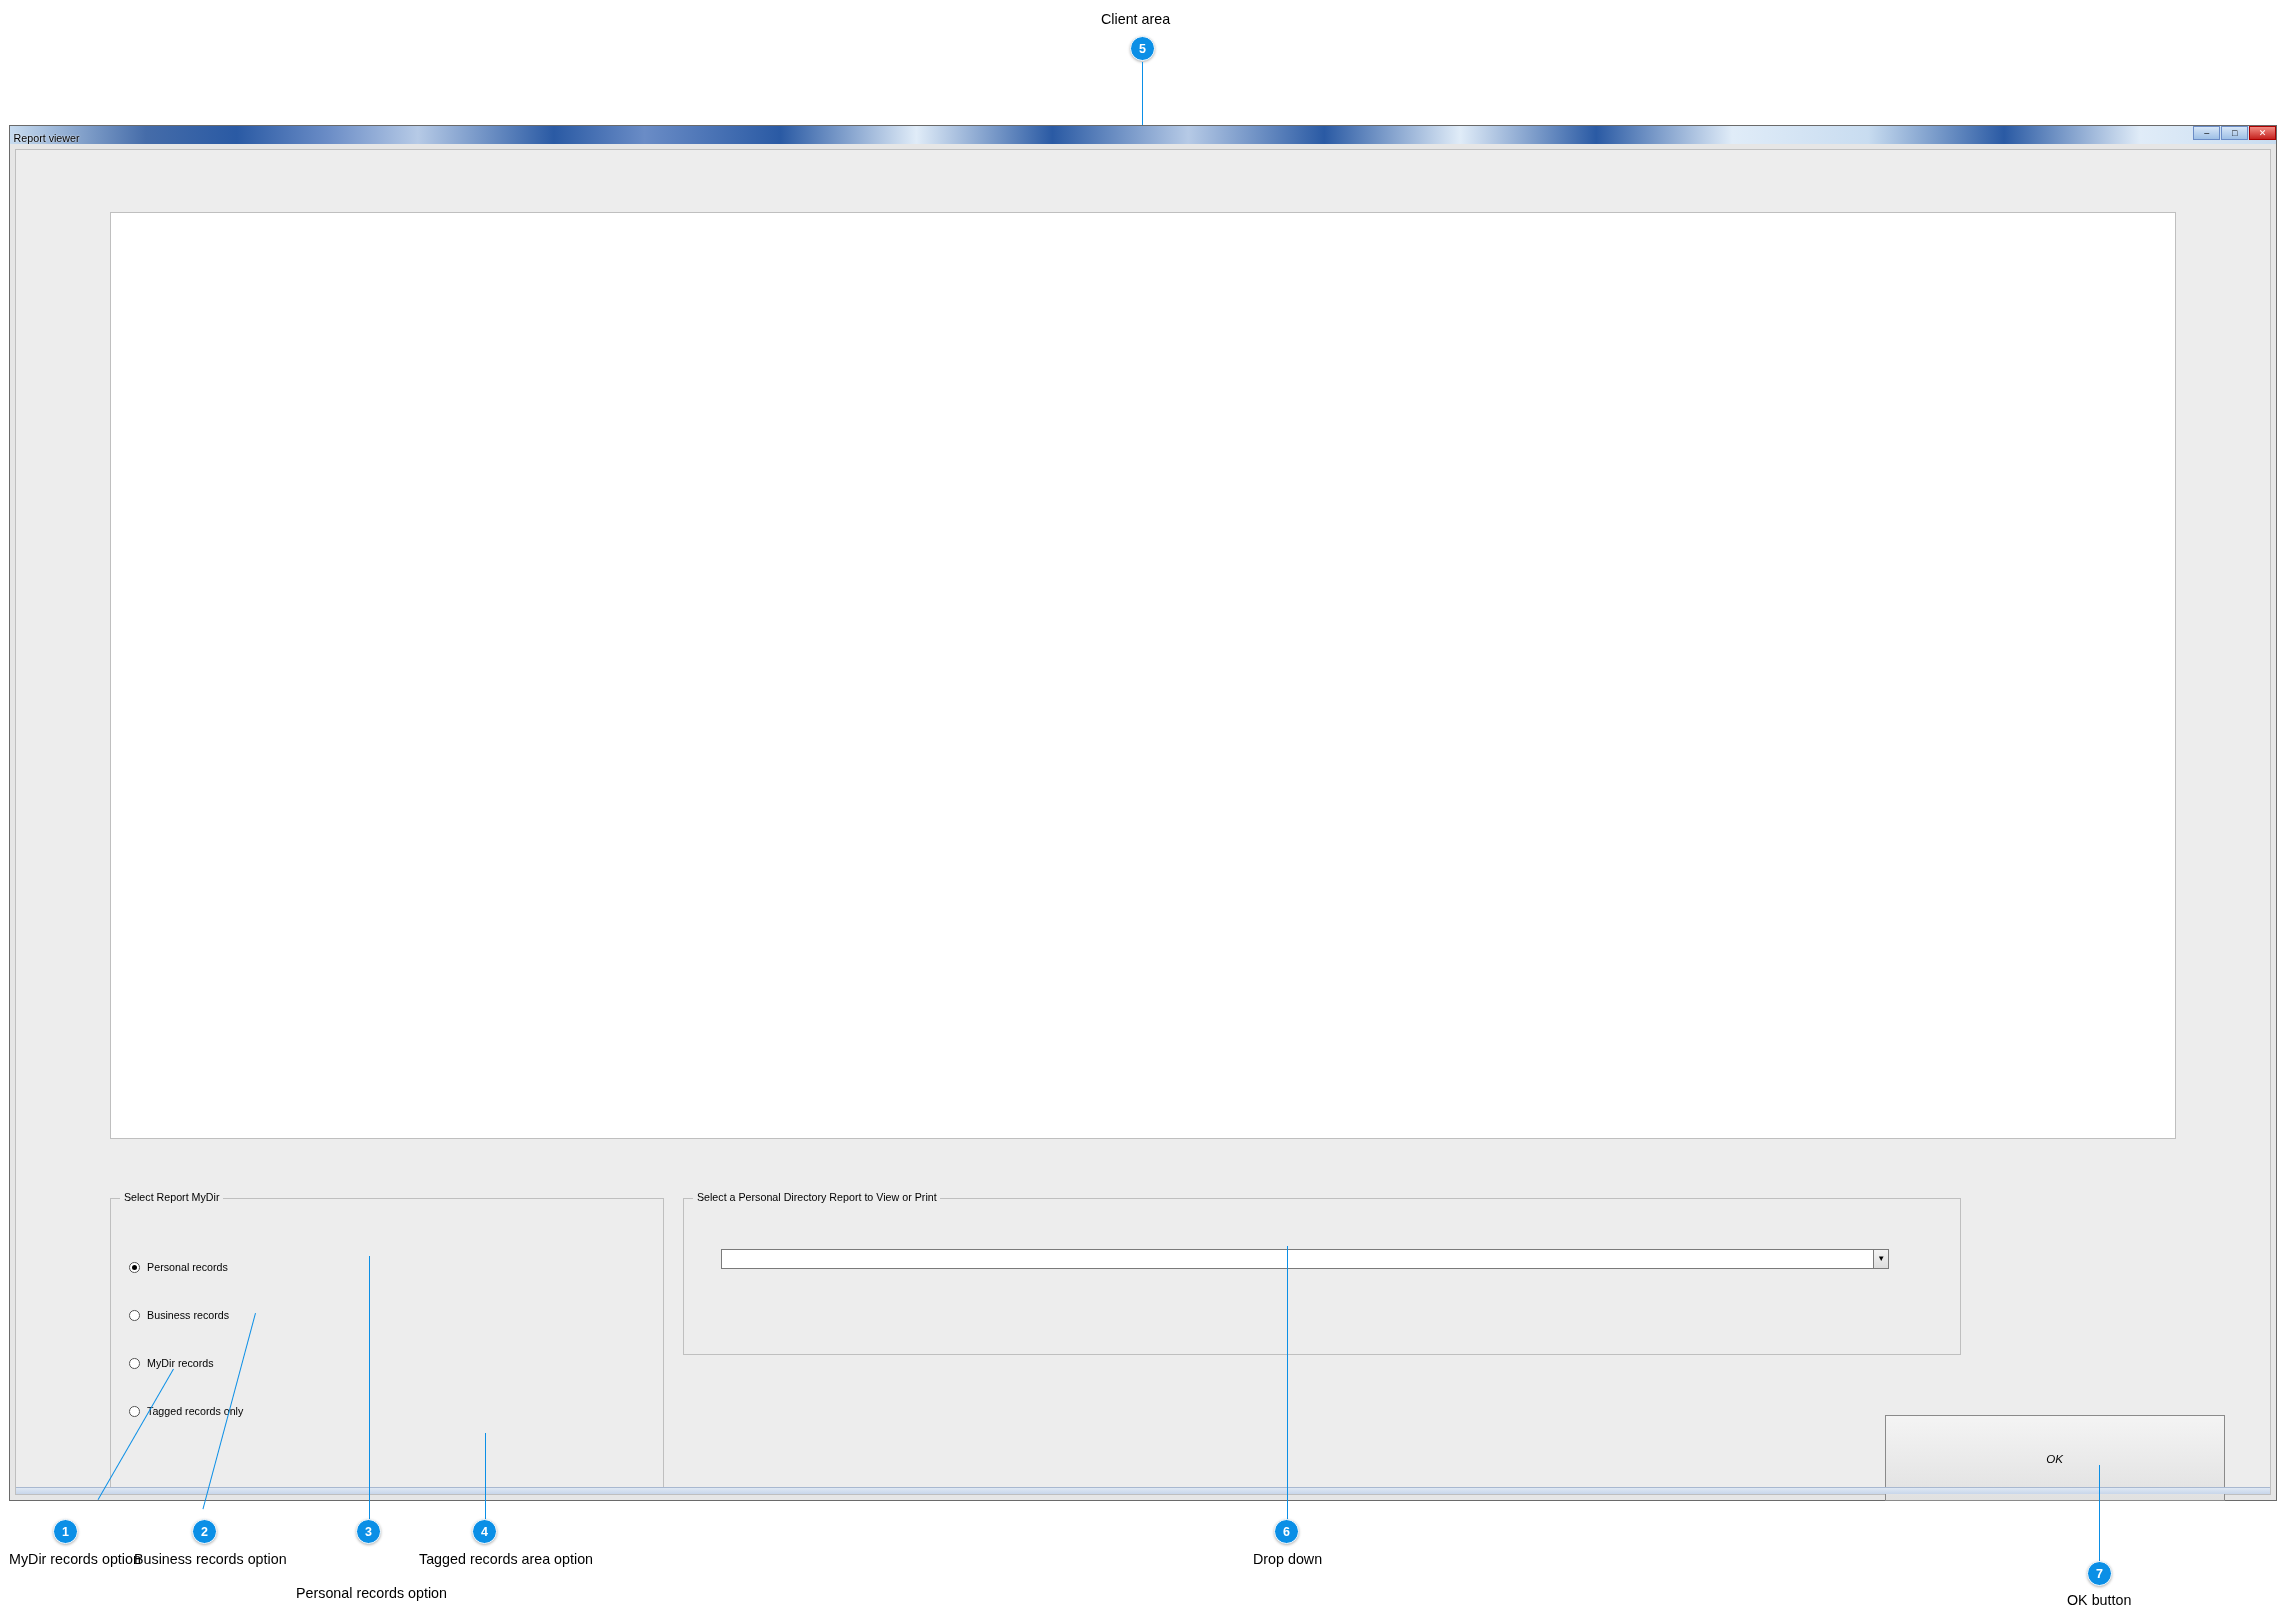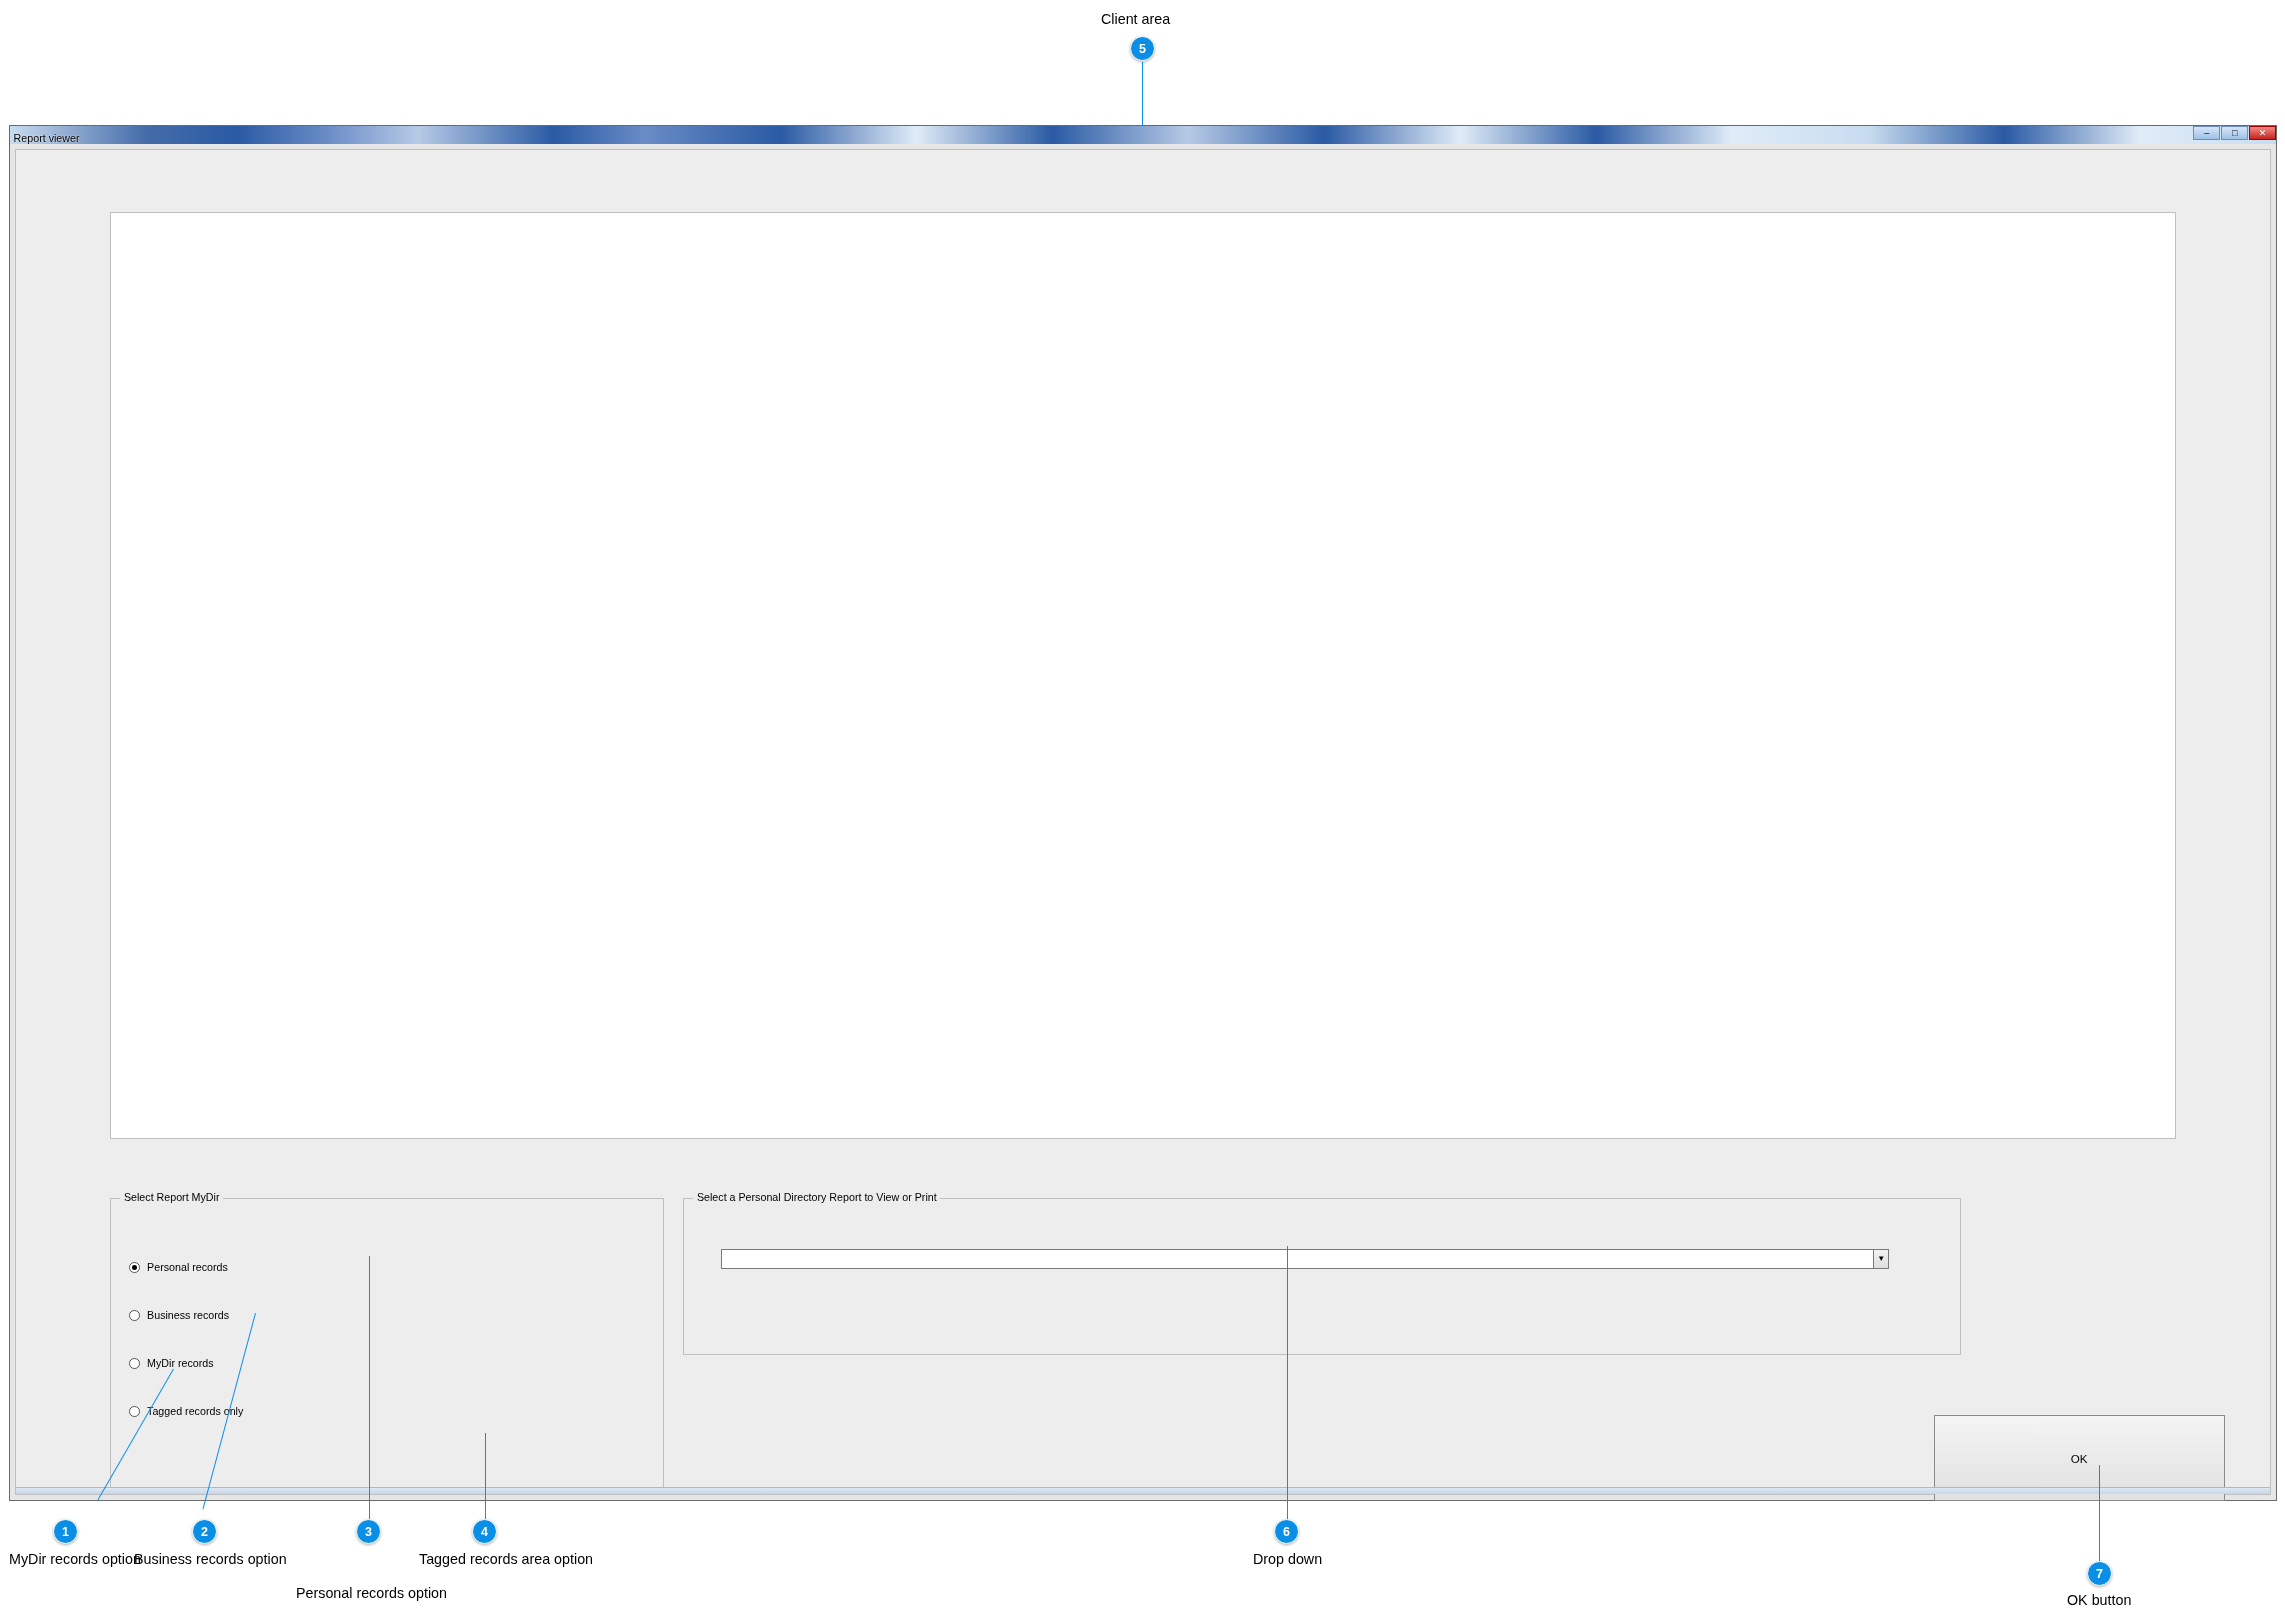--- a/index.html
+++ b/index.html
@@ -156,26 +156,27 @@
       border-left:0.9px solid #7a7a7a;
       display:flex;align-items:center;justify-content:center;
       font-size:8px;color:#000;
     }
 
     
     .ok-btn {
       position:absolute;
       right: 45px;
       top: 1265px;
-      width: 291px;
+      width: 340px;
       height: 86px;
       background: linear-gradient(#f4f4f4,#e1e1e1);
       border:0.9px solid #8a8a8a;
       display:flex;align-items:center;justify-content:center;
       font-size:11.6px;
+      font-style:italic;
     }
 
     
     .bottom-band {
       position:absolute; left:0; right:0; bottom:0; height:7.1px;
       background: linear-gradient(#dfe8f3,#c8d6ea);
       border-top:0.9px solid #a8b8d0;
     }
   </style>
 </head>

